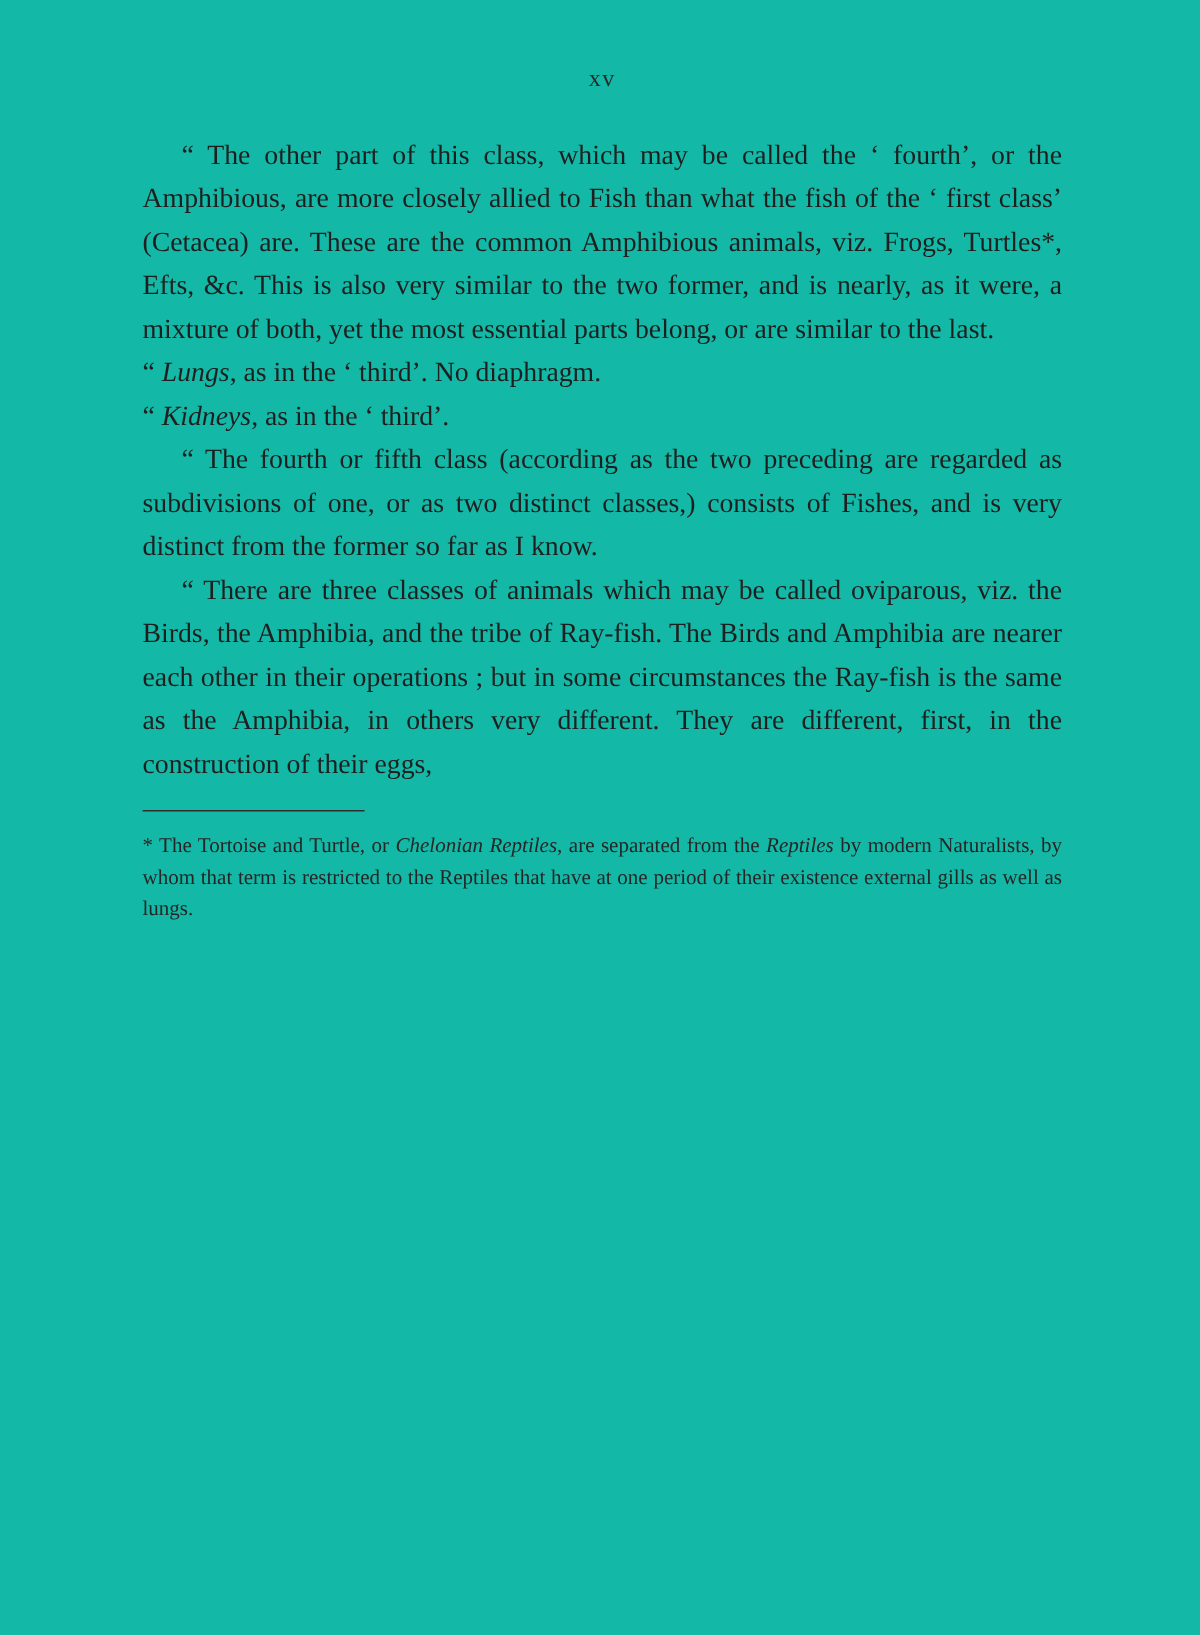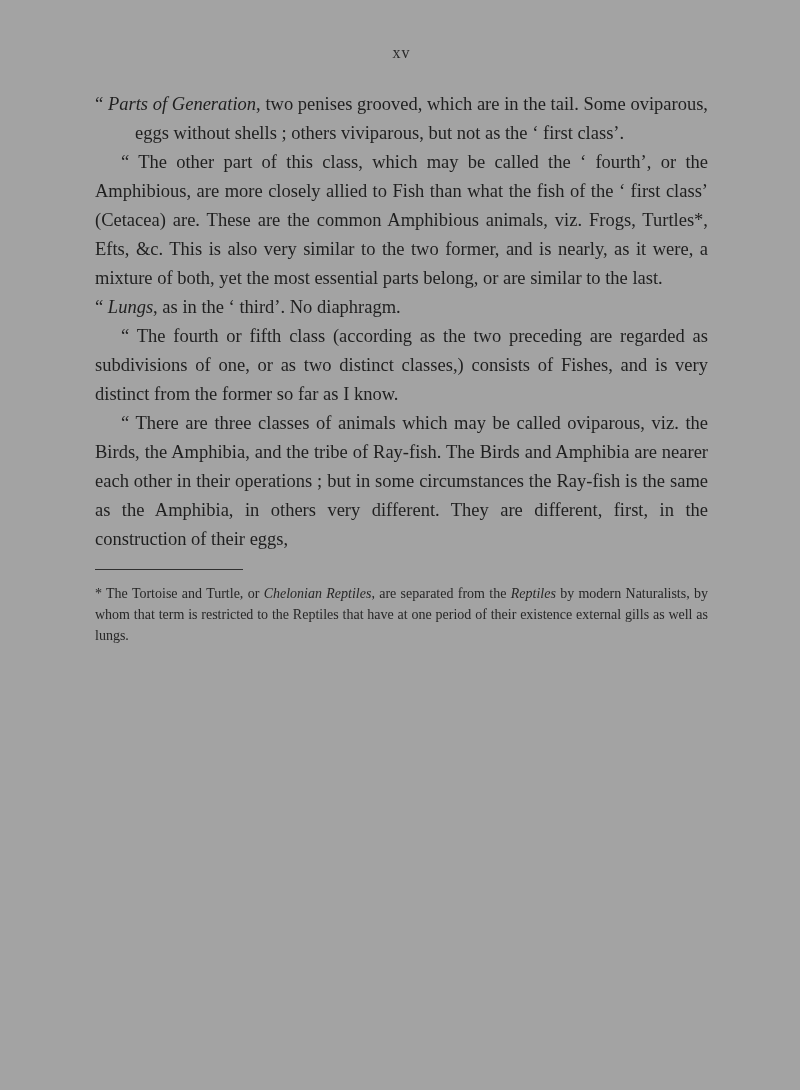--- a/index.html
+++ b/index.html
@@ -5,21 +5,21 @@
   html, body {
     margin: 0;
     padding: 0;
     background: #f4f3f0;
   }
   .page {
     position: relative;
     width: 800px;
     height: 1090px;
     margin: 0 auto;
-    background: #a3a3a3;
+    background: #14b8a6;
     box-sizing: border-box;
     padding: 44px 92px 0 95px;
     font-family: "Liberation Serif", "DejaVu Serif", serif;
     color: #1f1f1f;
     overflow: hidden;
   }
   .page-number {
     text-align: center;
     font-size: 16px;
     letter-spacing: 1px;
@@ -56,23 +56,23 @@
     color: #262626;
   }
 </style>
 </head>
 <body>
 
 <div class="page">
   <div class="page-number">xv</div>
 
   <div class="body-text" id="body-text">
-      <p class="hang"><span>“ </span><i>Parts of Generation</i><span>, two penises grooved, which are in the tail. Some oviparous, eggs without shells ; others viviparous, but not as the ‘ first class’.</span></p>
       <p class="indent"><span>“ The other part of this class, which may be called the ‘ fourth’, or the Amphibious, are more closely allied to Fish than what the fish of the ‘ first class’ (Cetacea) are. These are the common Amphibious animals, viz. Frogs, Turtles*, Efts, &amp;c. This is also very similar to the two former, and is nearly, as it were, a mixture of both, yet the most essential parts belong, or are similar to the last.</span></p>
       <p class="hang"><span>“ </span><i>Lungs</i><span>, as in the ‘ third’. No diaphragm.</span></p>
+      <p class="hang"><span>“ </span><i>Kidneys</i><span>, as in the ‘ third’.</span></p>
       <p class="indent"><span>“ The fourth or fifth class (according as the two preceding are regarded as subdivisions of one, or as two distinct classes,) consists of Fishes, and is very distinct from the former so far as I know.</span></p>
       <p class="indent"><span>“ There are three classes of animals which may be called oviparous, viz. the Birds, the Amphibia, and the tribe of Ray-fish. The Birds and Amphibia are nearer each other in their operations ; but in some circumstances the Ray-fish is the same as the Amphibia, in others very different. They are different, first, in the construction of their eggs,</span></p>
     </div>
 
   <hr class="footnote-rule">
 
   <div class="footnote" id="footnote">
       <p><span>* The Tortoise and Turtle, or </span><i>Chelonian Reptiles</i><span>, are separated from the </span><i>Reptiles</i><span> by modern Naturalists, by whom that term is restricted to the Reptiles that have at one period of their existence external gills as well as lungs.</span></p>
     </div>
 </div>

